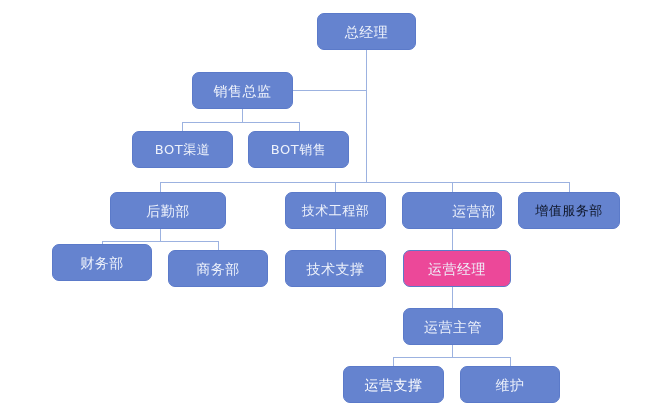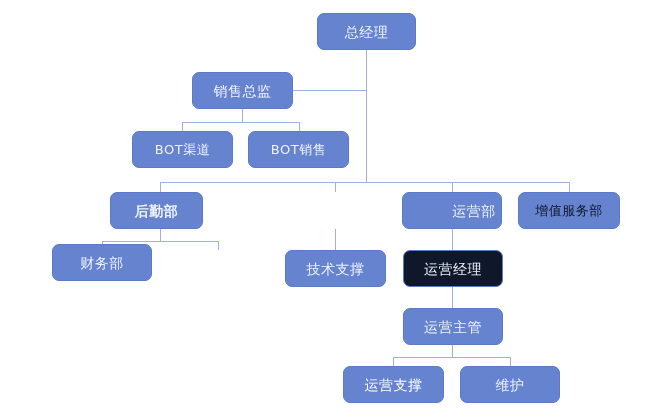--- a/index.html
+++ b/index.html
@@ -68,22 +68,24 @@
     <div class="conn v" style="left: 452px; top: 229px; height: 21px; background: rgb(156, 178, 224);"></div>
     <div class="conn v" style="left: 452px; top: 287px; height: 21px; background: rgb(156, 178, 224);"></div>
     <div class="conn v" style="left: 452px; top: 345px; height: 12px; background: rgb(156, 178, 224);"></div>
     <div class="conn h" style="left: 393px; top: 357px; width: 117px; background: rgb(156, 178, 224);"></div>
     <div class="conn v" style="left: 393px; top: 357px; height: 9px; background: rgb(156, 178, 224);"></div>
     <div class="conn v" style="left: 510px; top: 357px; height: 9px; background: rgb(156, 178, 224);"></div>
     <div class="node" style="left: 317px; top: 13px; width: 99px; height: 37px; background: rgb(101, 131, 207); border-color: rgb(91, 122, 201); color: rgb(238, 242, 251);">总经理</div>
     <div class="node" style="left: 192px; top: 72px; width: 101px; height: 37px; background: rgb(101, 131, 207); border-color: rgb(91, 122, 201); color: rgb(238, 242, 251);">销售总监</div>
     <div class="node small-text" style="left: 132px; top: 131px; width: 101px; height: 37px; background: rgb(101, 131, 207); border-color: rgb(91, 122, 201); color: rgb(238, 242, 251);">BOT渠道</div>
     <div class="node small-text" style="left: 248px; top: 131px; width: 101px; height: 37px; background: rgb(101, 131, 207); border-color: rgb(91, 122, 201); color: rgb(238, 242, 251);">BOT销售</div>
-    <div class="node" style="left: 110px; top: 192px; width: 93px; height: 37px; background: rgb(101, 131, 207); border-color: rgb(91, 122, 201); color: rgb(238, 242, 251); font-weight: bold;">后勤部</div>
+    <div class="node" style="left: 110px; top: 192px; width: 116px; height: 37px; background: rgb(101, 131, 207); border-color: rgb(91, 122, 201); color: rgb(238, 242, 251);">后勤部</div>
+    <div class="node small-text" style="left: 285px; top: 192px; width: 101px; height: 37px; background: rgb(101, 131, 207); border-color: rgb(91, 122, 201); color: rgb(238, 242, 251);">技术工程部</div>
     <div class="node" style="left: 402px; top: 192px; width: 100px; height: 37px; background: rgb(101, 131, 207); border-color: rgb(91, 122, 201); color: rgb(238, 242, 251); padding-left: 44px;">运营部</div>
     <div class="node small-text" style="left: 518px; top: 192px; width: 102px; height: 37px; background: rgb(101, 131, 207); border-color: rgb(91, 122, 201); color: #0f172a;">增值服务部</div>
     <div class="node" style="left: 52px; top: 244px; width: 100px; height: 37px; background: rgb(101, 131, 207); border-color: rgb(91, 122, 201); color: rgb(238, 242, 251);">财务部</div>
+    <div class="node" style="left: 168px; top: 250px; width: 100px; height: 37px; background: rgb(101, 131, 207); border-color: rgb(91, 122, 201); color: rgb(238, 242, 251);">商务部</div>
     <div class="node" style="left: 285px; top: 250px; width: 101px; height: 37px; background: rgb(101, 131, 207); border-color: rgb(91, 122, 201); color: rgb(238, 242, 251);">技术支撑</div>
-    <div class="node" style="left: 403px; top: 250px; width: 100px; height: 37px; background: #0f172a; border-color: rgb(91, 122, 201); color: rgb(238, 242, 251);">运营经理</div>
+    <div class="node" style="left: 403px; top: 250px; width: 108px; height: 37px; background: #ec4899; border-color: rgb(91, 122, 201); color: rgb(238, 242, 251);">运营经理</div>
     <div class="node" style="left: 403px; top: 308px; width: 100px; height: 37px; background: rgb(101, 131, 207); border-color: rgb(91, 122, 201); color: rgb(238, 242, 251);">运营主管</div>
     <div class="node" style="left: 343px; top: 366px; width: 101px; height: 37px; background: rgb(101, 131, 207); border-color: rgb(91, 122, 201); color: #ffffff;">运营支撑</div>
     <div class="node" style="left: 460px; top: 366px; width: 100px; height: 37px; background: rgb(101, 131, 207); border-color: rgb(91, 122, 201); color: rgb(238, 242, 251);">维护</div>
   </div>
 
 </body></html>

